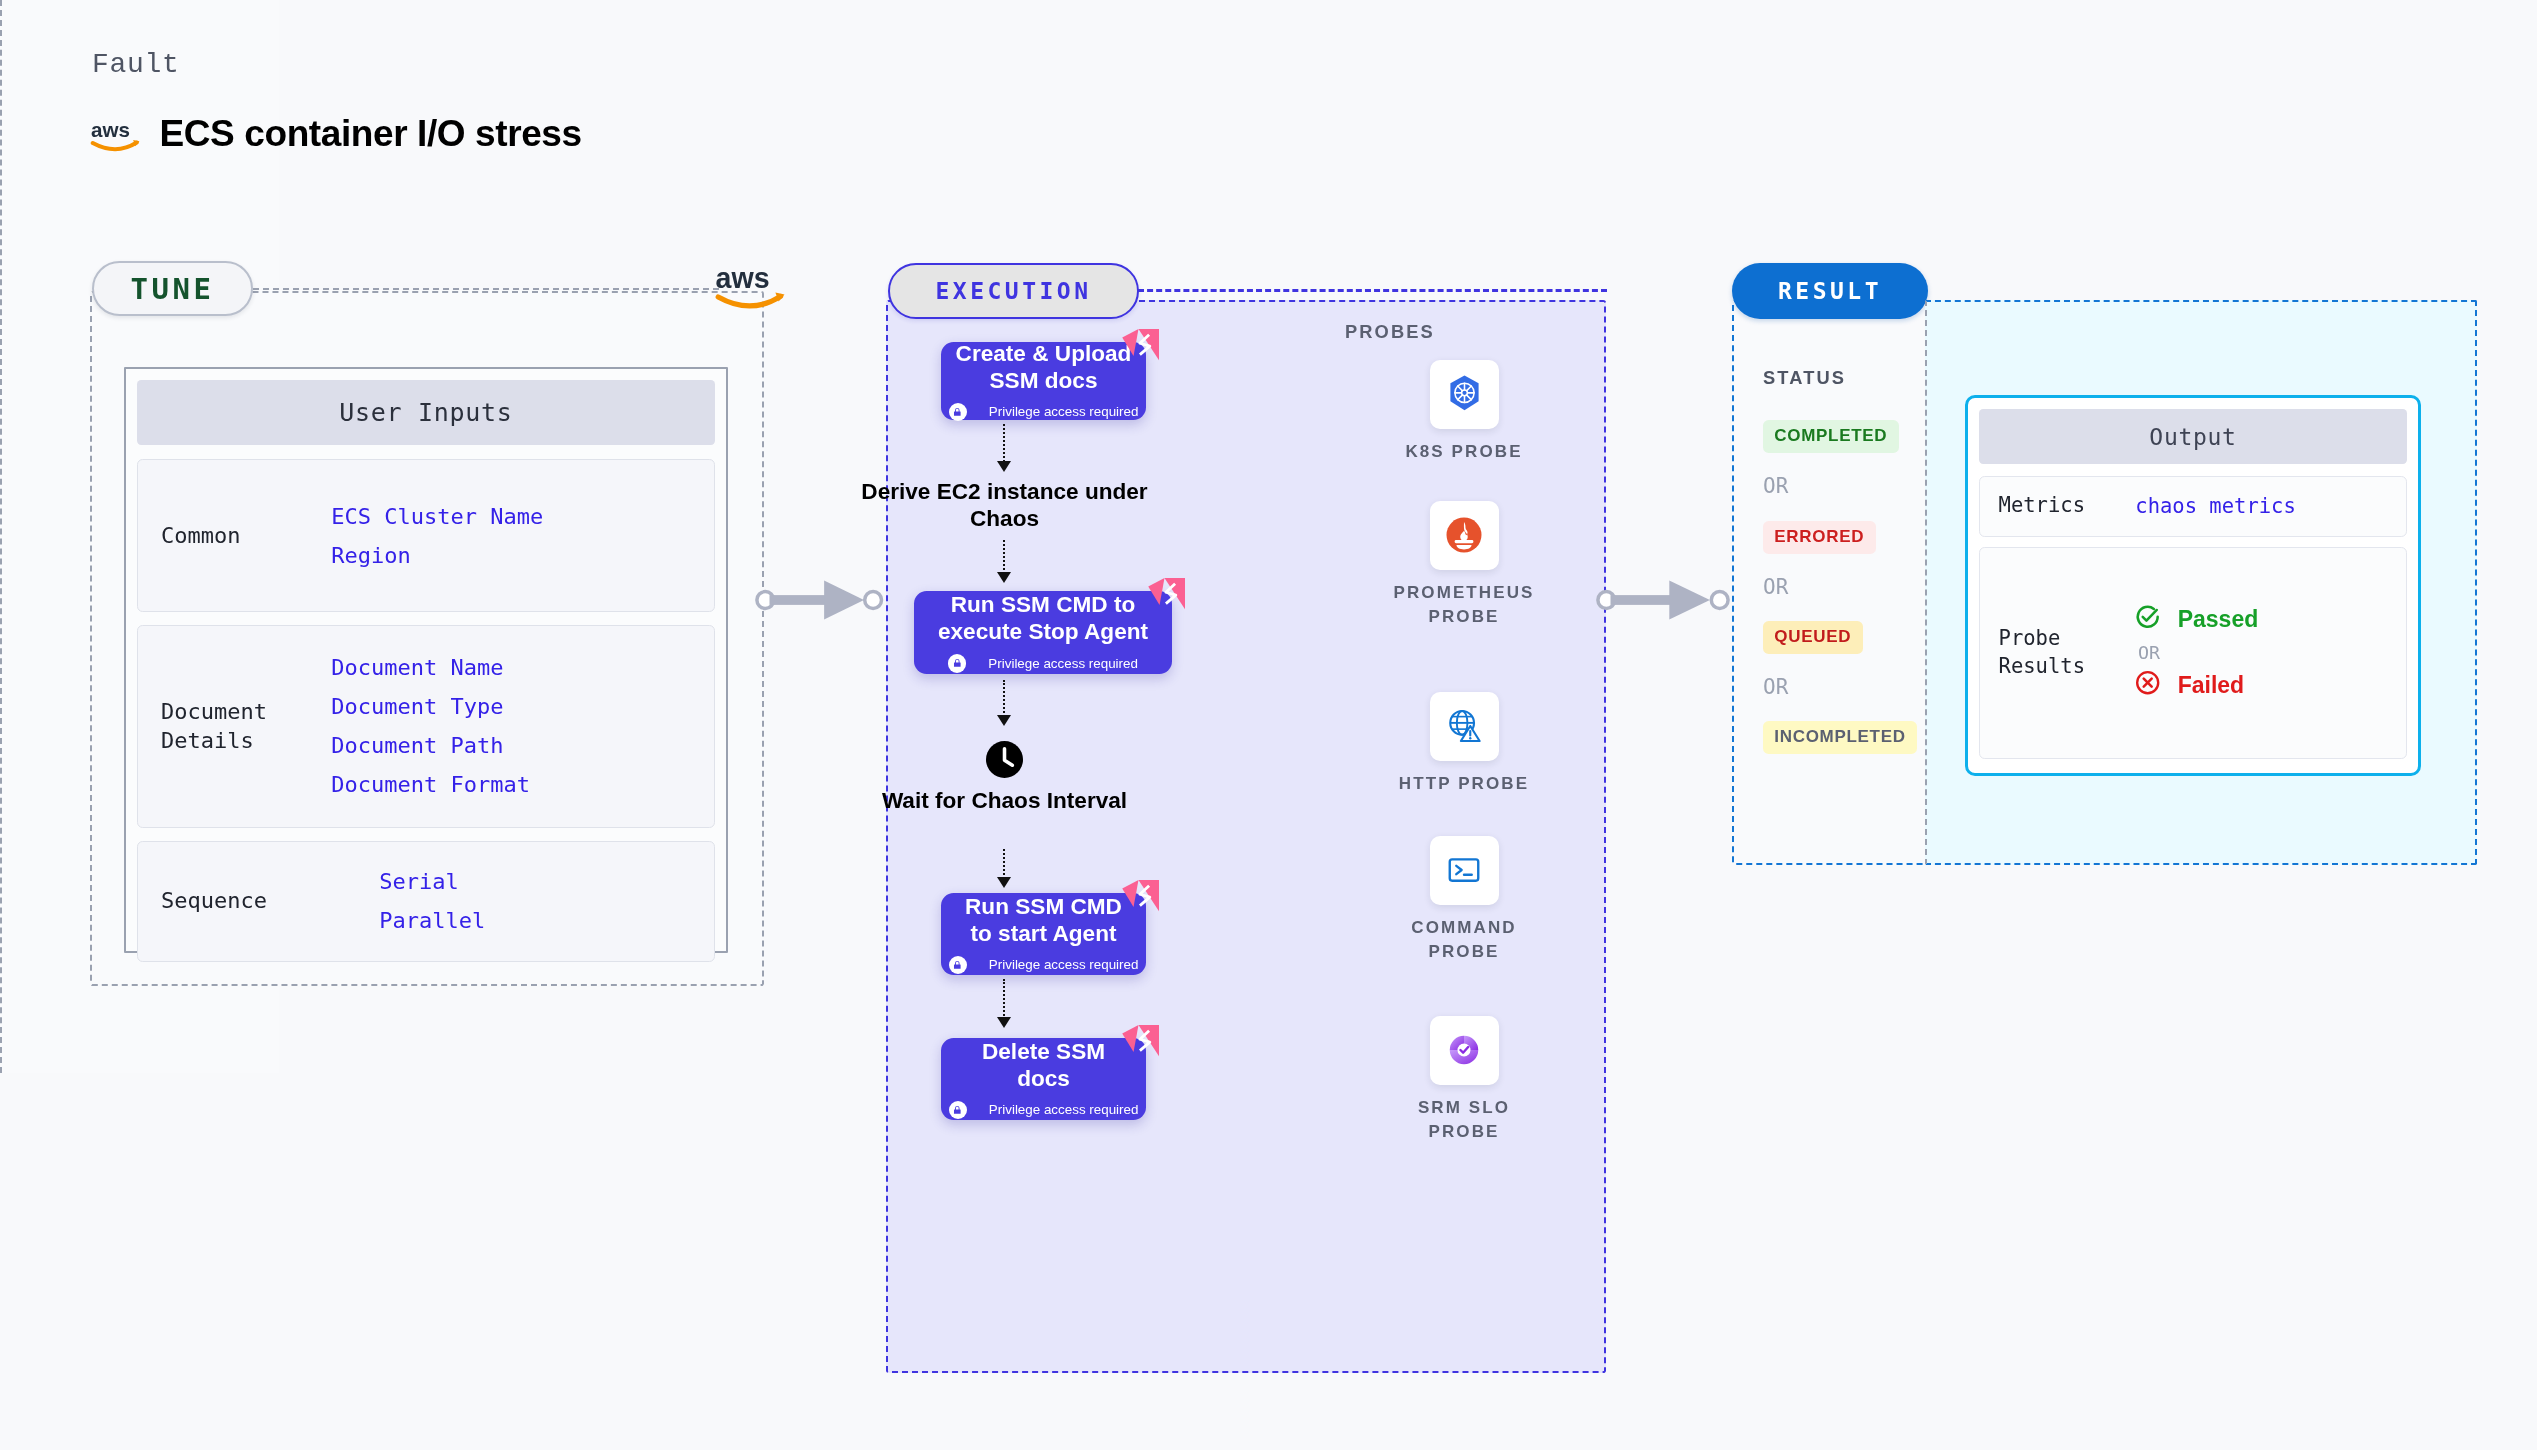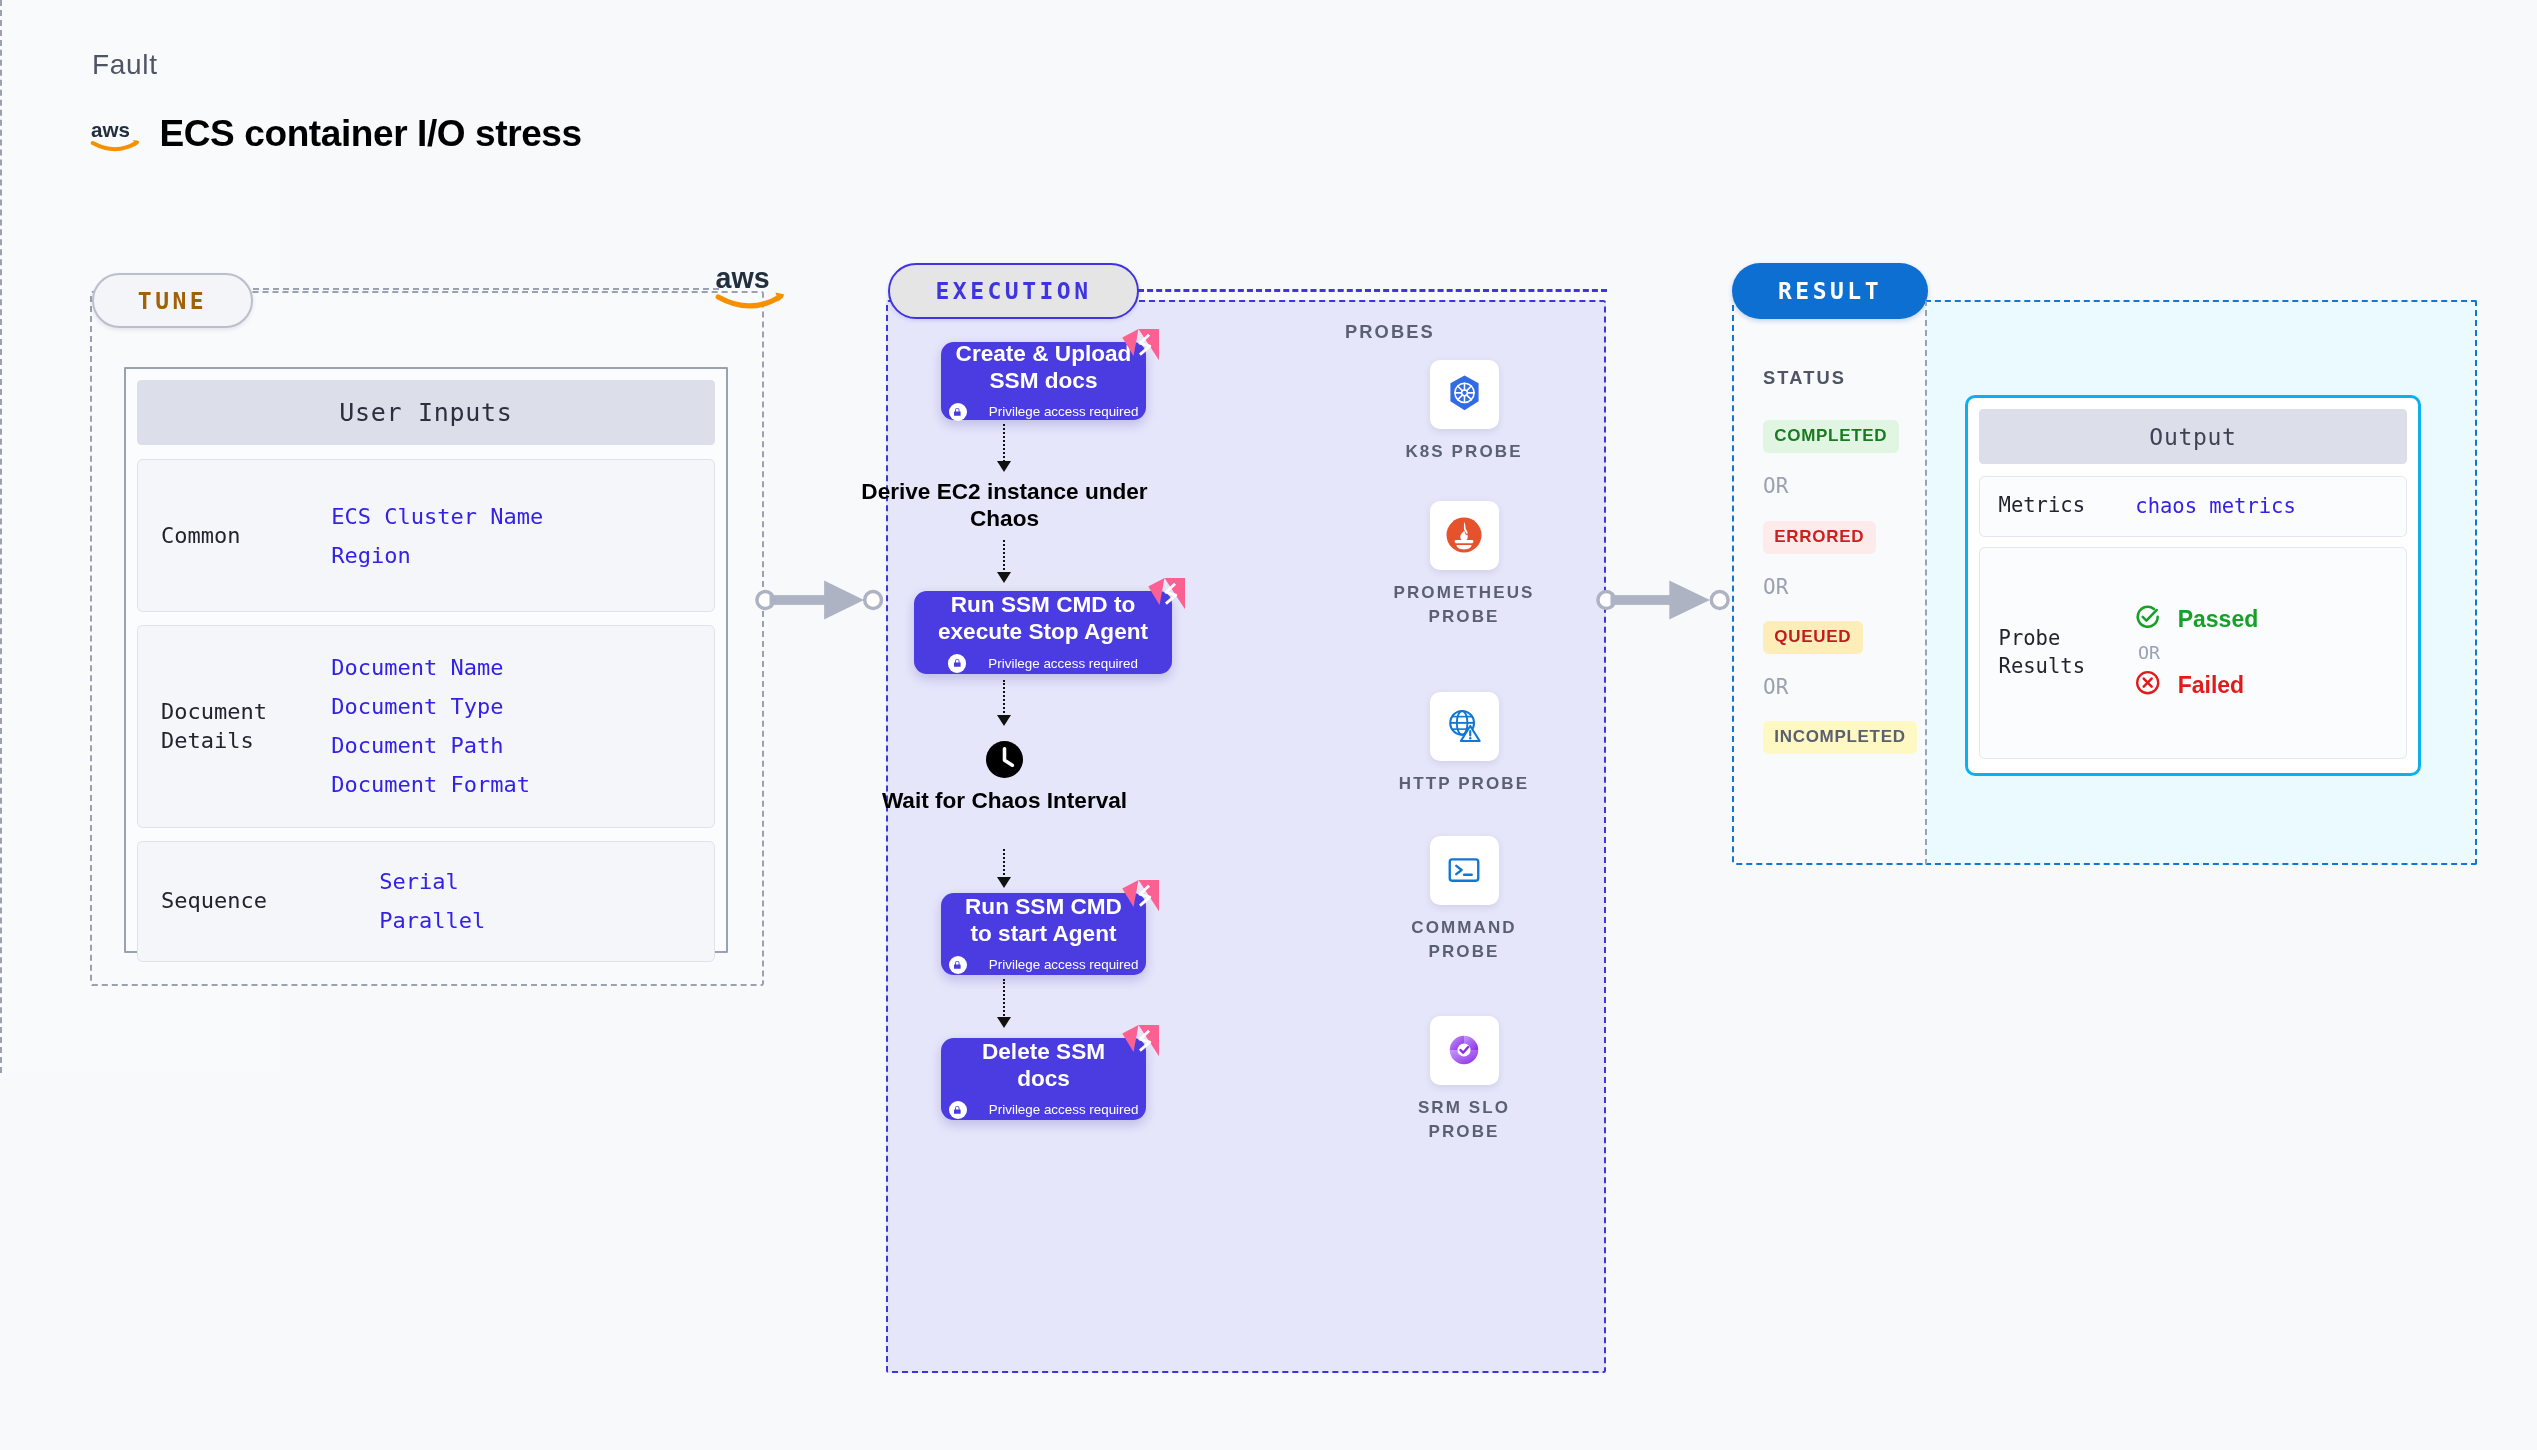--- a/index.html
+++ b/index.html
@@ -7,21 +7,21 @@
     width: 2538px; height: 1451px;
     background: #f8f9fb;
     font-family: "Liberation Sans", sans-serif;
     overflow: hidden;
   }
   .stage { position: relative; width: 2538px; height: 1451px; }
 
   
   .fault-label {
     position: absolute; left: 92px; top: 49px;
-    font-family: Liberation Sans, sans-serif;
+    font-family: Liberation Mono, monospace;
     font-size: 28px; color: #4f5564; letter-spacing: 0.7px;
   }
   .title-row {
     position: absolute; left: 90px; top: 113px;
     display: flex; align-items: center; gap: 15.5px;
   }
   .aws-logo { width: 54px; height: 35px; display: block; }
   .title-text {
     font-size: 37px; font-weight: 700; color: #000; letter-spacing: -0.4px;
   }
@@ -36,23 +36,22 @@
     background: #f9fafc;
   }
   .pill {
     position: absolute; display: flex; align-items: center; justify-content: center;
     font-family: "DejaVu Sans Mono", monospace; font-weight: 700;
     letter-spacing: 3.5px;
   }
   #tune-pill {
     left: 92px; top: 261px; width: 161px; height: 55px;
     background: #f4f5f8; border: 2.1px solid #b9bfcc; border-radius: 28px;
-    color: #a16207; font-size: 23px;
+    color: #14532d; font-size: 29px;
     box-shadow: 0 2.1px 4.2px rgba(30,35,60,.10);
-    margin-top: 12px;
   }
   #tune-aws-line {
     position: absolute; left: 253px; top: 288px; width: 466px; height: 0;
     border-top: 2.8px dashed #9aa1b0;
   }
   #tune-aws-logo {
     position: absolute; left: 713px; top: 260px; width: 78px; height: 52px;
   }
 
   

